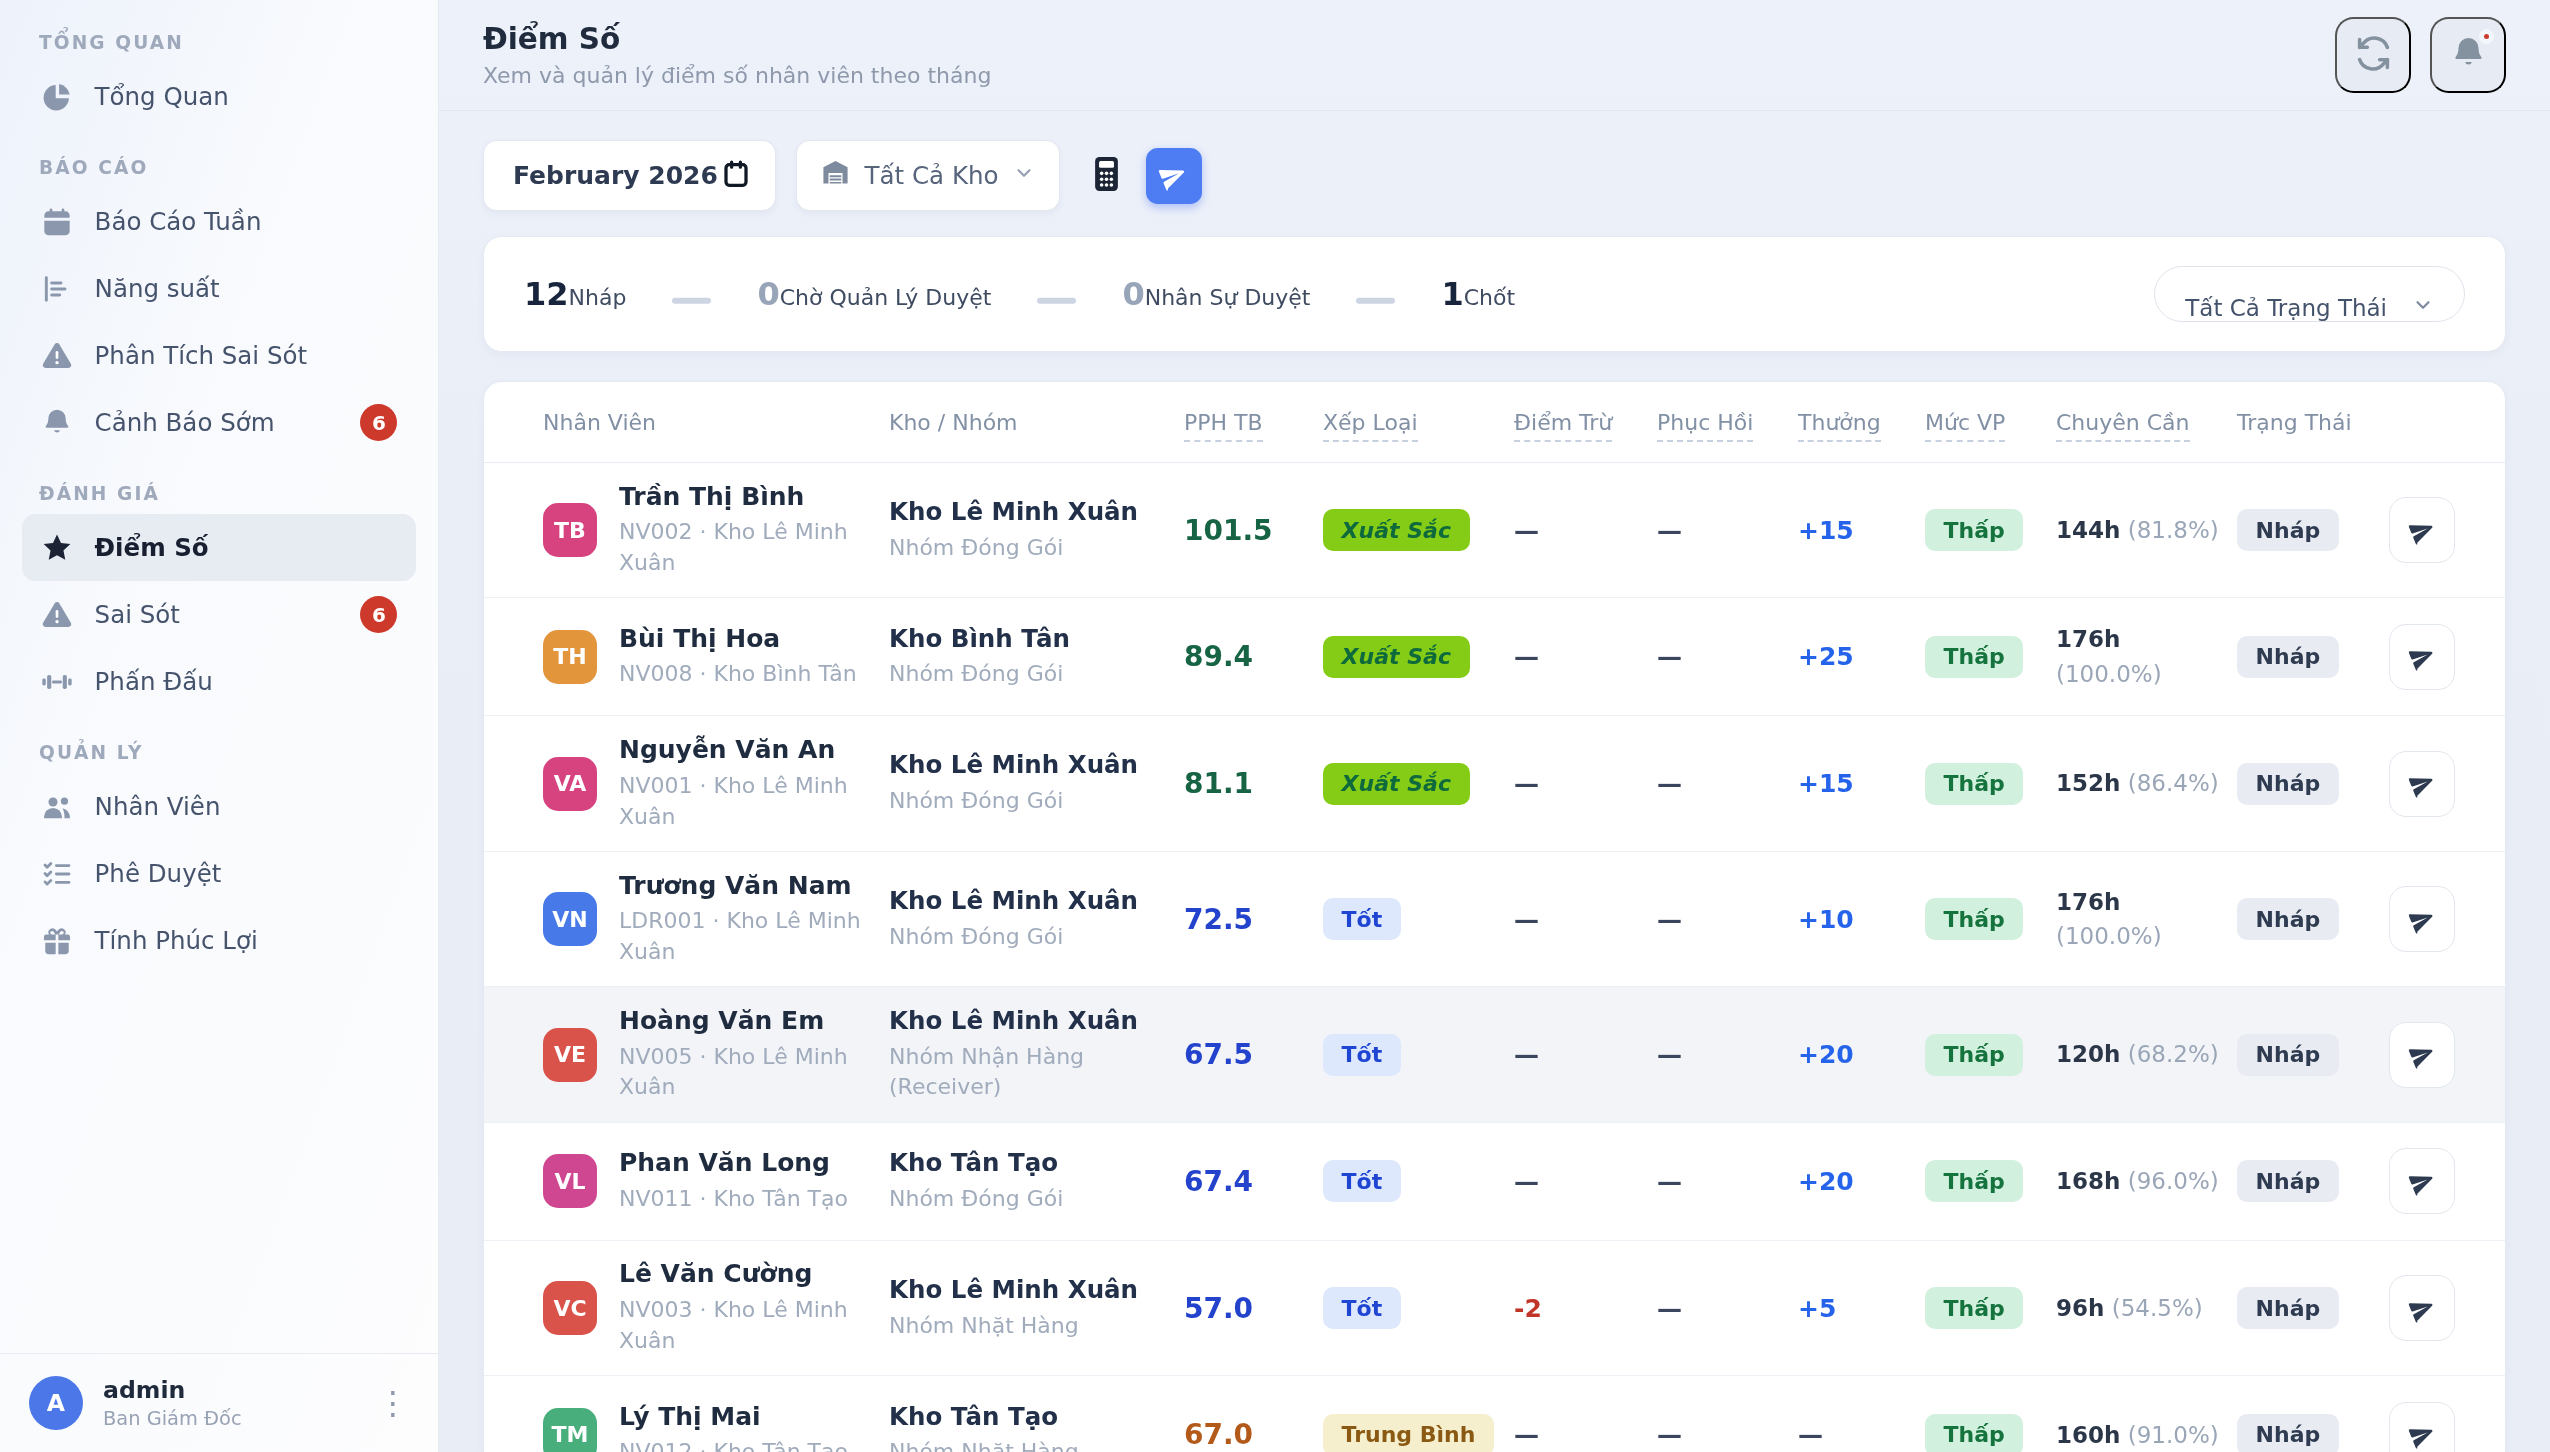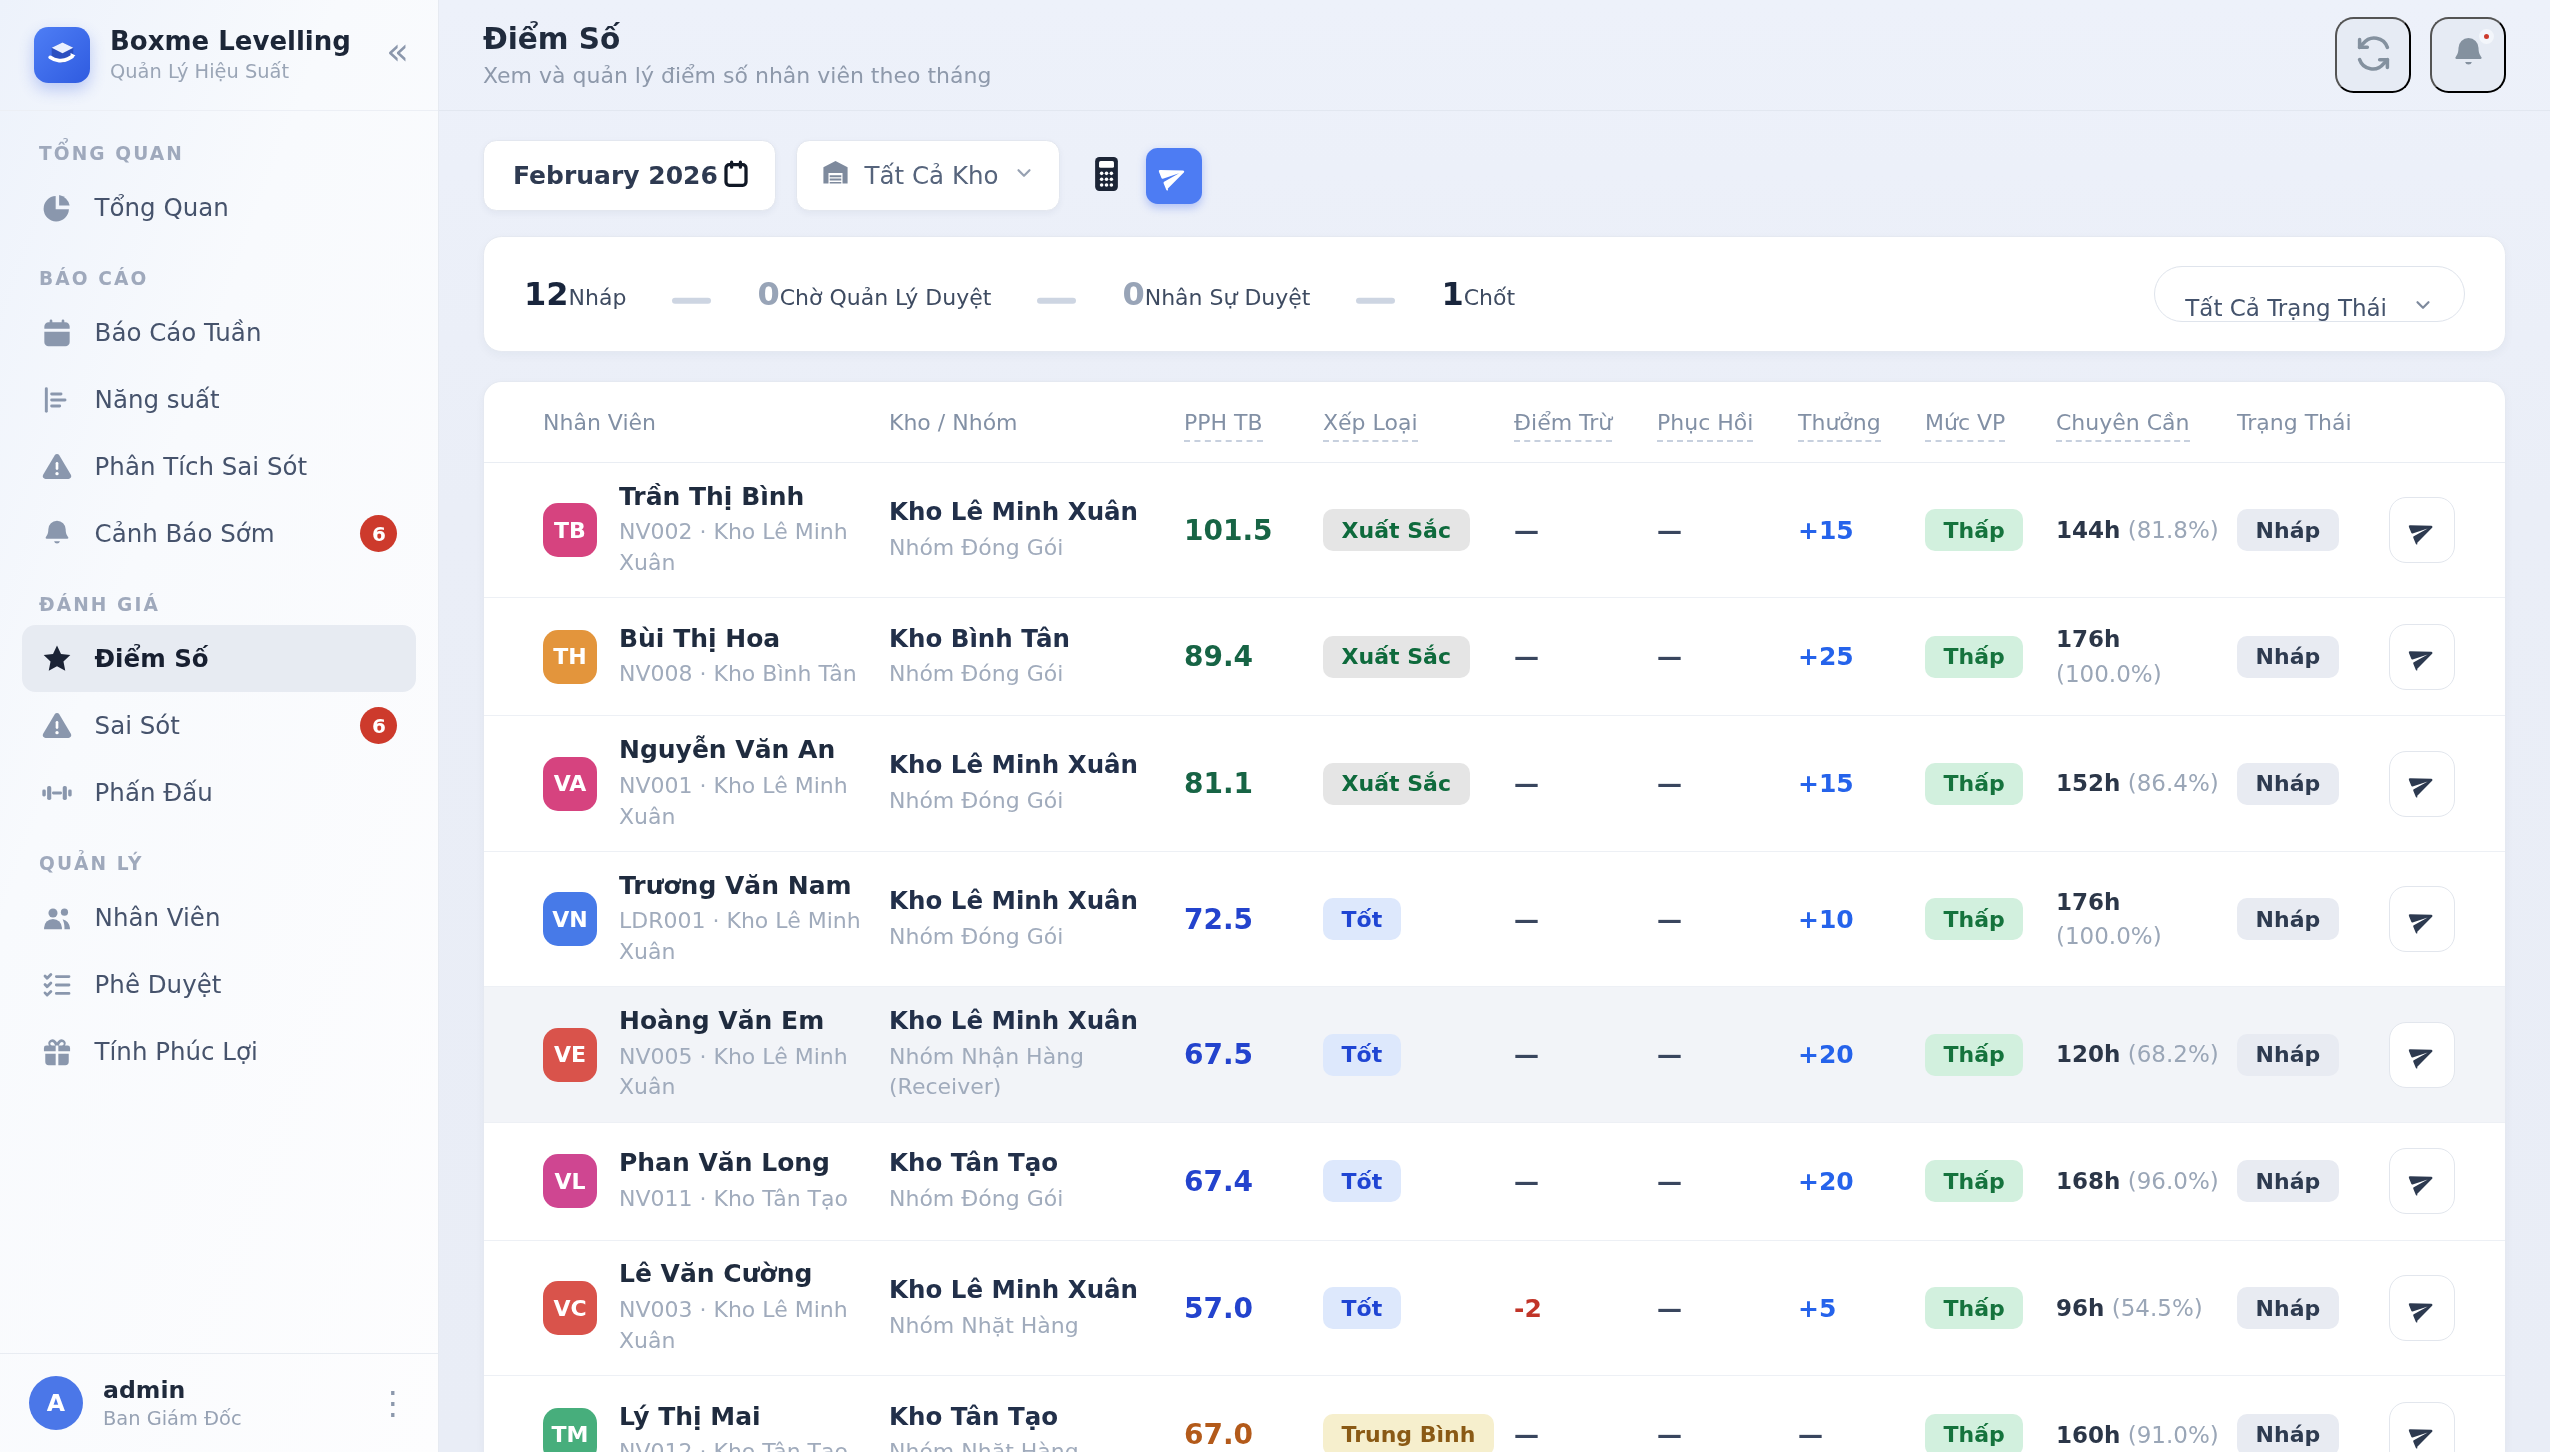--- a/index.html
+++ b/index.html
@@ -93,21 +93,21 @@
   .emp { display:flex; align-items:center; gap:22px; }
   .avatar { width:54px; height:54px; border-radius:15px; color:#fff; font-size:22px; font-weight:bold;
             display:flex; align-items:center; justify-content:center; flex:0 0 54px; }
   .emp-name { font-size:25px; font-weight:bold; color:#1f2b3e; }
   .emp-sub { font-size:22px; color:#a0abbc; margin-top:6.7px; line-height:1.4; max-width:270px; }
   .kho-name { font-size:24.5px; font-weight:bold; color:#22304a; }
   .kho-sub { font-size:22px; color:#a0abbc; margin-top:6.7px; line-height:1.4; max-width:253px; }
   .pph { font-size:28px; font-weight:bold; }
   .pph.green { color:#176445; } .pph.blue { color:#2343cd; } .pph.orange { color:#b35a1a; }
   .badge { display:inline-block; font-size:22px; font-weight:600; padding:8.4px 18.6px; border-radius:10px; }
-  .badge.excellent { background:#e5e5e5; color:#0e6a3c; }
+  .badge.excellent { background:#84cc16; color:#0e6a3c;font-style:italic; }
   .badge.good { background:#dde8fc; color:#1f45d3; }
   .badge.average { background:#f6efcd; color:#8a5a15; }
   .badge.low { background:#d2f0de; color:#15733d; }
   .badge.draft { background:#e8ebf2; color:#2e3b50; }
   .dashcell { font-size:25px; color:#39465e; font-weight:bold; }
   .dashcell.red { color:#c13428; }
   .bonus { font-size:25px; font-weight:bold; color:#2563eb; }
   .bonus.none { color:#39465e; }
   .att { font-size:23px; max-width:173px; line-height:1.5; }
   .att .h { color:#2b3648; font-weight:600; }
@@ -116,35 +116,20 @@
   .send-row { width:66px; height:66px; border-radius:17px; border:1.7px solid #e2e6ed; background:#fff;
               display:flex; align-items:center; justify-content:center; cursor:pointer; }
   .send-row svg { width:27px; height:27px; color:#2d3a50; transform:rotate(-22deg); }
 </style>
 </head>
 <body>
 
 <div class="app">
 
   <aside class="sidebar">
-    <div class="sb-header">
-      <div class="logo">
-        <svg viewBox="0 0 24 24" fill="none">
-          <path d="M12 3.5 5 7v6.5l7 3.5 7-3.5V7z" fill="#2b4fc0"></path>
-          <path d="M5 7l7 3.5L19 7l-7-3.5z" fill="#eaf0ff"></path>
-          <path d="M4 13.2c3.2 2.4 8.4 2.8 11.6 1l2.6-1.4" stroke="#fff" stroke-width="2.4" stroke-linecap="round"></path>
-          <path d="M17.2 10.4 20.4 12l-2.9 2.2z" fill="#fff"></path>
-        </svg>
-      </div>
-      <div>
-        <div class="brand-title">Boxme Levelling</div>
-        <div class="brand-sub">Quản Lý Hiệu Suất</div>
-      </div>
-      <div class="collapse-btn">«</div>
-    </div>
 
     <nav class="sb-nav" id="sb-nav">
         <div class="sb-section">TỔNG QUAN</div>
         <div class="sb-item">
           <span class="sb-icon">
             <svg viewBox="0 0 24 24" fill="currentColor">
               <path d="M11 3.05A9.5 9.5 0 1 0 20.95 13H11z"></path>
               <path d="M13.6 2.3v7.9h7.9a9.6 9.6 0 0 0-7.9-7.9z"></path>
             </svg>
           </span>

